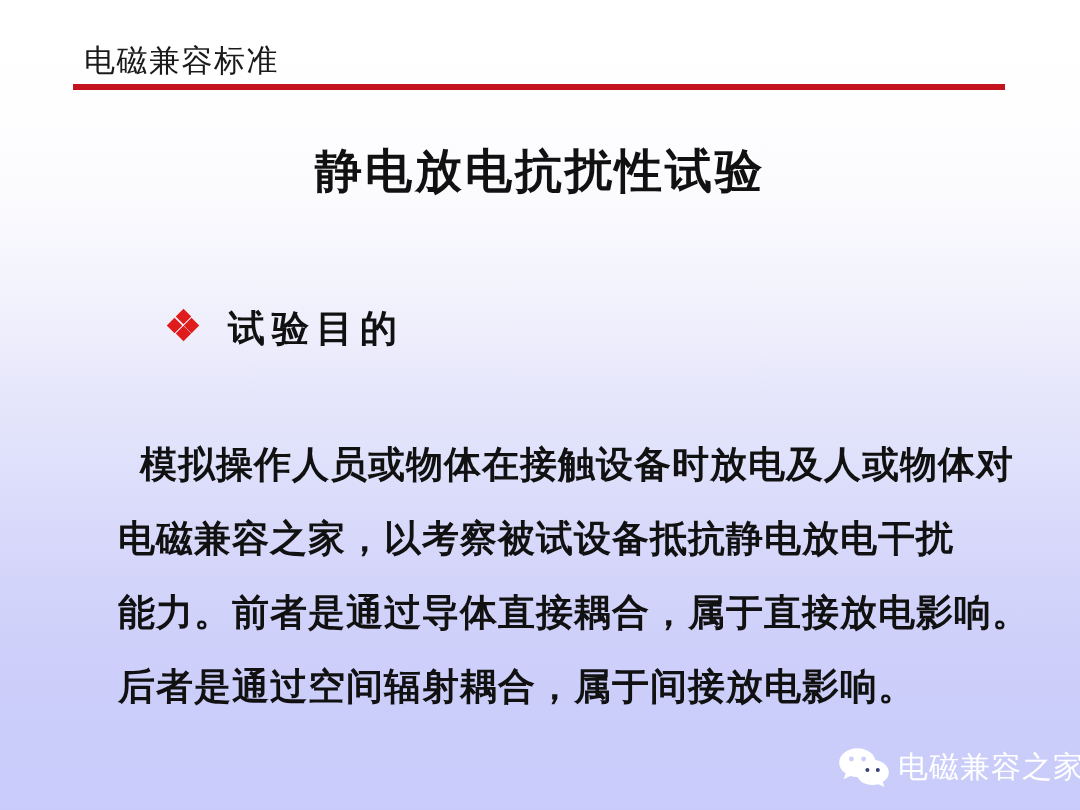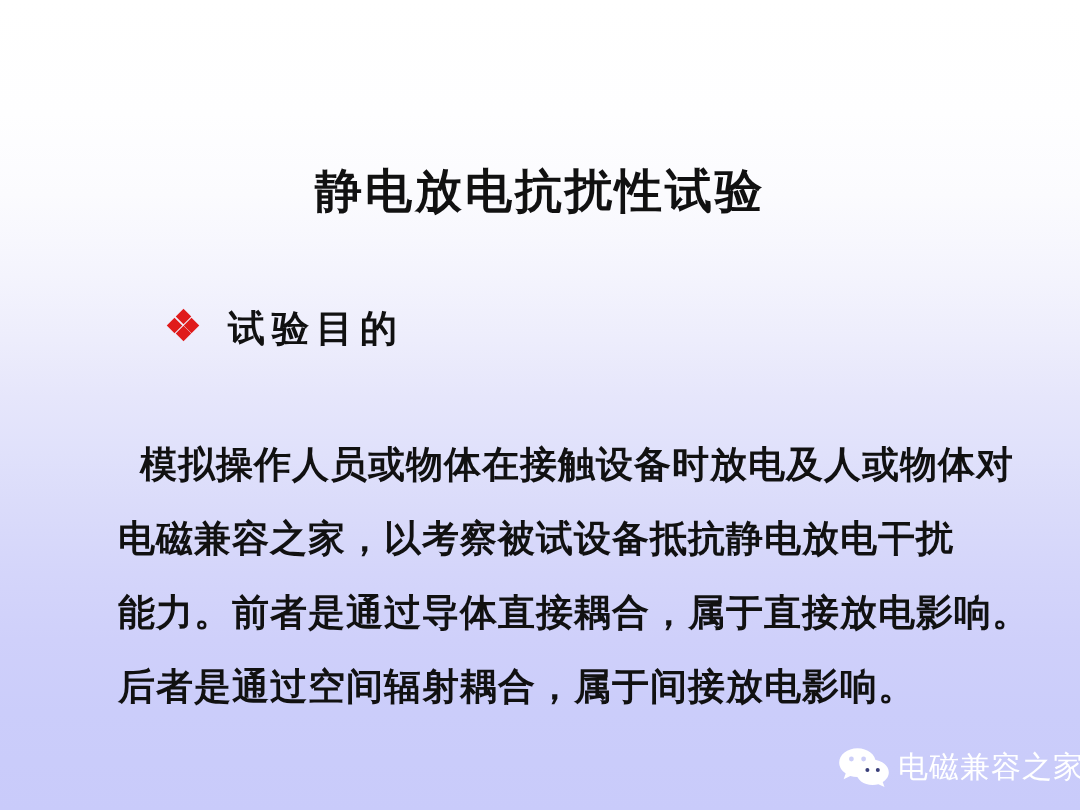--- a/index.html
+++ b/index.html
@@ -59,21 +59,21 @@
     top: 84px;
     width: 932px;
     height: 6px;
     background: #c4121f;
   }
 
   
   #slide-title {
     position: absolute;
     left: 0;
-    top: 162px;
+    top: 142px;
     width: 1080px;
     text-align: center;
     font-family: "DejaVu Serif", "Liberation Serif", serif;
     font-weight: bold;
     font-size: 47px;
     line-height: 58px;
     color: #111111;
     letter-spacing: 3px;
   }
 
@@ -164,20 +164,24 @@
     color: #ffffff;
     letter-spacing: 1px;
     white-space: nowrap;
   }
 </style>
 </head>
 <body>
 
 <div id="slide">
 
+  <div id="header-area">
+    <div id="header-title">电磁兼容标准</div>
+    <div id="header-rule"></div>
+  </div>
 
   <div id="slide-title">静电放电抗扰性试验</div>
 
   <div id="bullet-row">
     <div class="bullet-marker">
       <span class="d-top"></span>
       <span class="d-left"></span>
       <span class="d-right"></span>
       <span class="d-bottom"></span>
     </div>

